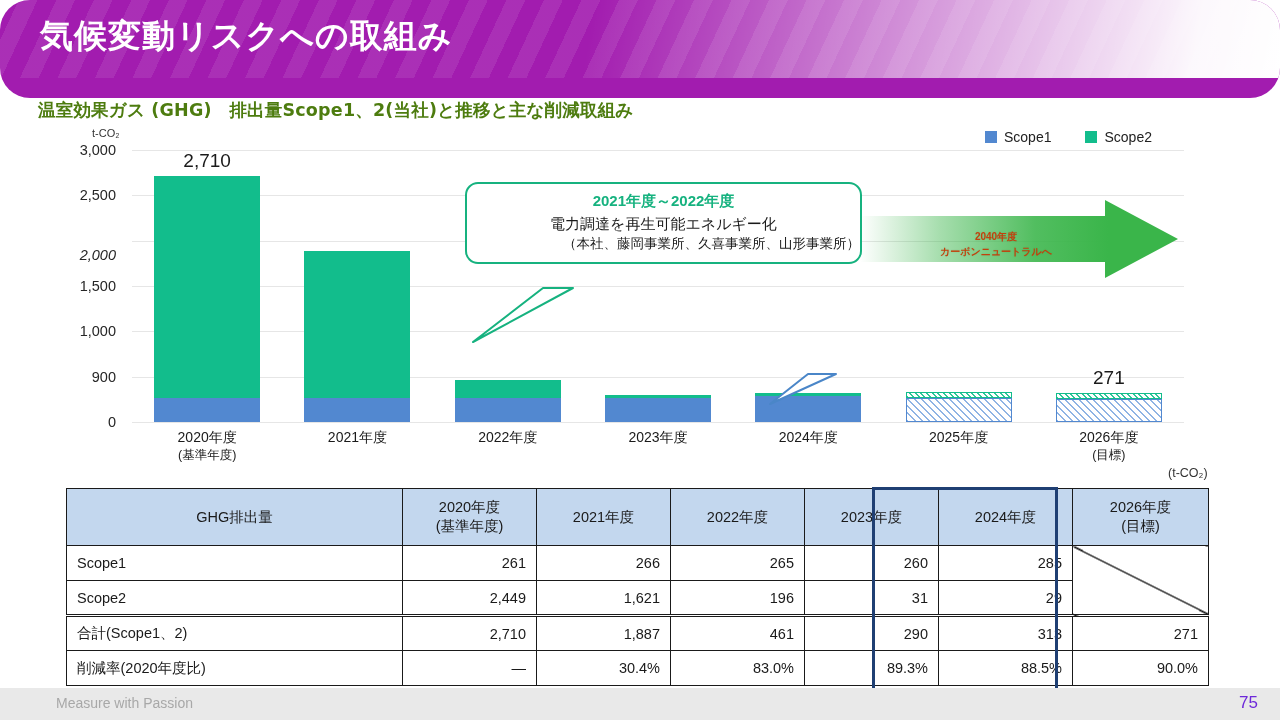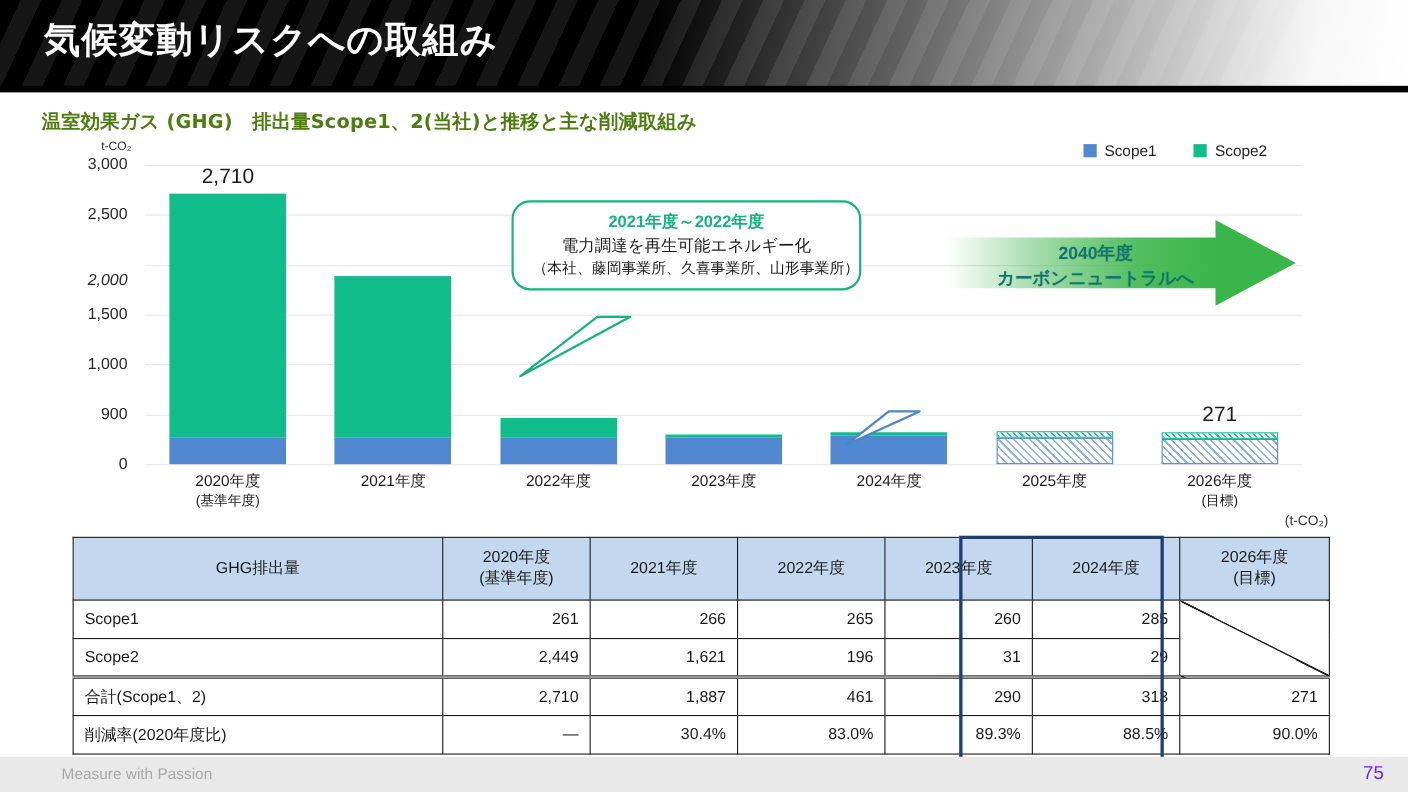--- a/index.html
+++ b/index.html
@@ -6,23 +6,24 @@
   html, body {
     width: 1280px; height: 720px;
     background: #ffffff;
     font-family: "Liberation Sans", "DejaVu Sans", sans-serif;
     overflow: hidden;
   }
   #slide { position: relative; width: 1280px; height: 720px; background:#fff; }
 
   
   .header {
-    position: absolute; left: 0; top: 0; width: 1280px; height: 84px;
-    background: #000000;
+    position: absolute; left: 0; top: 0; width: 1280px; height: 98px;
+    background: #a21caf;
     overflow: hidden;
+    border-radius: 30px;
   }
   .header-stripes {
     position: absolute; left: 0; top: 0; width: 1280px; height: 78px;
     background-image: repeating-linear-gradient(
         115deg,
         rgba(255,255,255,0.00) 0px,
         rgba(255,255,255,0.00) 17px,
         rgba(255,255,255,0.085) 17px,
         rgba(255,255,255,0.085) 34px);
   }
@@ -119,23 +120,23 @@
   .callout-blue  .c-head { color: #4a86c8; font-weight: normal; font-size: 14px; }
   .callout .c-line { color: #1a1a1a; font-size: 15px; line-height: 1.42; }
   .callout .c-line.small { font-size: 13.5px; text-align: right; }
   .callout-green .c-line:nth-of-type(1) { font-weight: bold; }
 
   .tail { position: absolute; }
 
   
   .arrow-wrap { position: absolute; left: 860px; top: 198px; width: 320px; height: 82px; }
   .arrow-text {
-    position: absolute; left: 0; top: 21px; width: 272px;
-    text-align: center; color: #0f766e; font-weight: bold;
-    font-size: 16px; line-height: 1.45; z-index: 2;
+    position: absolute; left: 0; top: 32px; width: 272px;
+    text-align: center; color: #c2410c; font-weight: bold;
+    font-size: 10px; line-height: 1.45; z-index: 2;
     text-shadow: 0 0 2px rgba(0,0,0,0.10);
   }
 
   
   .table-wrap { position: absolute; left: 66px; top: 488px; width: 1142px; }
   table { border-collapse: collapse; width: 1142px; table-layout: fixed; }
   th, td {
     border: 1px solid #1a1a1a;
     font-size: 14.5px; color: #1a1a1a; height: 35px;
     font-weight: normal; padding: 0 10px;
@@ -252,21 +253,21 @@
         <div class="xlabel" style="left: 375.714px;"><span>2022年度</span></div>
         <div class="xlabel" style="left: 526px;"><span>2023年度</span></div>
         <div class="xlabel" style="left: 676.286px;"><span>2024年度</span></div>
         <div class="xlabel" style="left: 826.571px;"><span>2025年度</span></div>
         <div class="xlabel" style="left: 976.857px;"><span>2026年度</span><span class="sub">(目標)</span></div>
       </div>
 
     <svg class="tail" style="left:455px; top:250px; width:260px; height:95px;" viewBox="0 0 260 95">
       <path d="M 18 92 L 88 38 L 118 38 Z" fill="#ffffff" stroke="#16b27f" stroke-width="2" stroke-linejoin="round"></path>
     </svg>
-    <div class="callout callout-green" style="left:465px; top:182px; width:318px; height:82px; padding-top:8px;border-radius:17px;">
+    <div class="callout callout-green" style="left:465px; top:182px; width:397px; height:82px; padding-top:8px;">
       <div class="c-head">2021年度～2022年度</div>
       <div class="c-line">電力調達を再生可能エネルギー化</div>
       <div class="c-line small">（本社、藤岡事業所、久喜事業所、山形事業所）</div>
     </div>
 
     <svg class="tail" style="left:760px; top:360px; width:120px; height:46px;" viewBox="0 0 120 46">
       <path d="M 10 44 L 48 14 L 76 14 Z" fill="#ffffff" stroke="#4a86c8" stroke-width="2" stroke-linejoin="round"></path>
     </svg>
 
     <div class="arrow-wrap">

